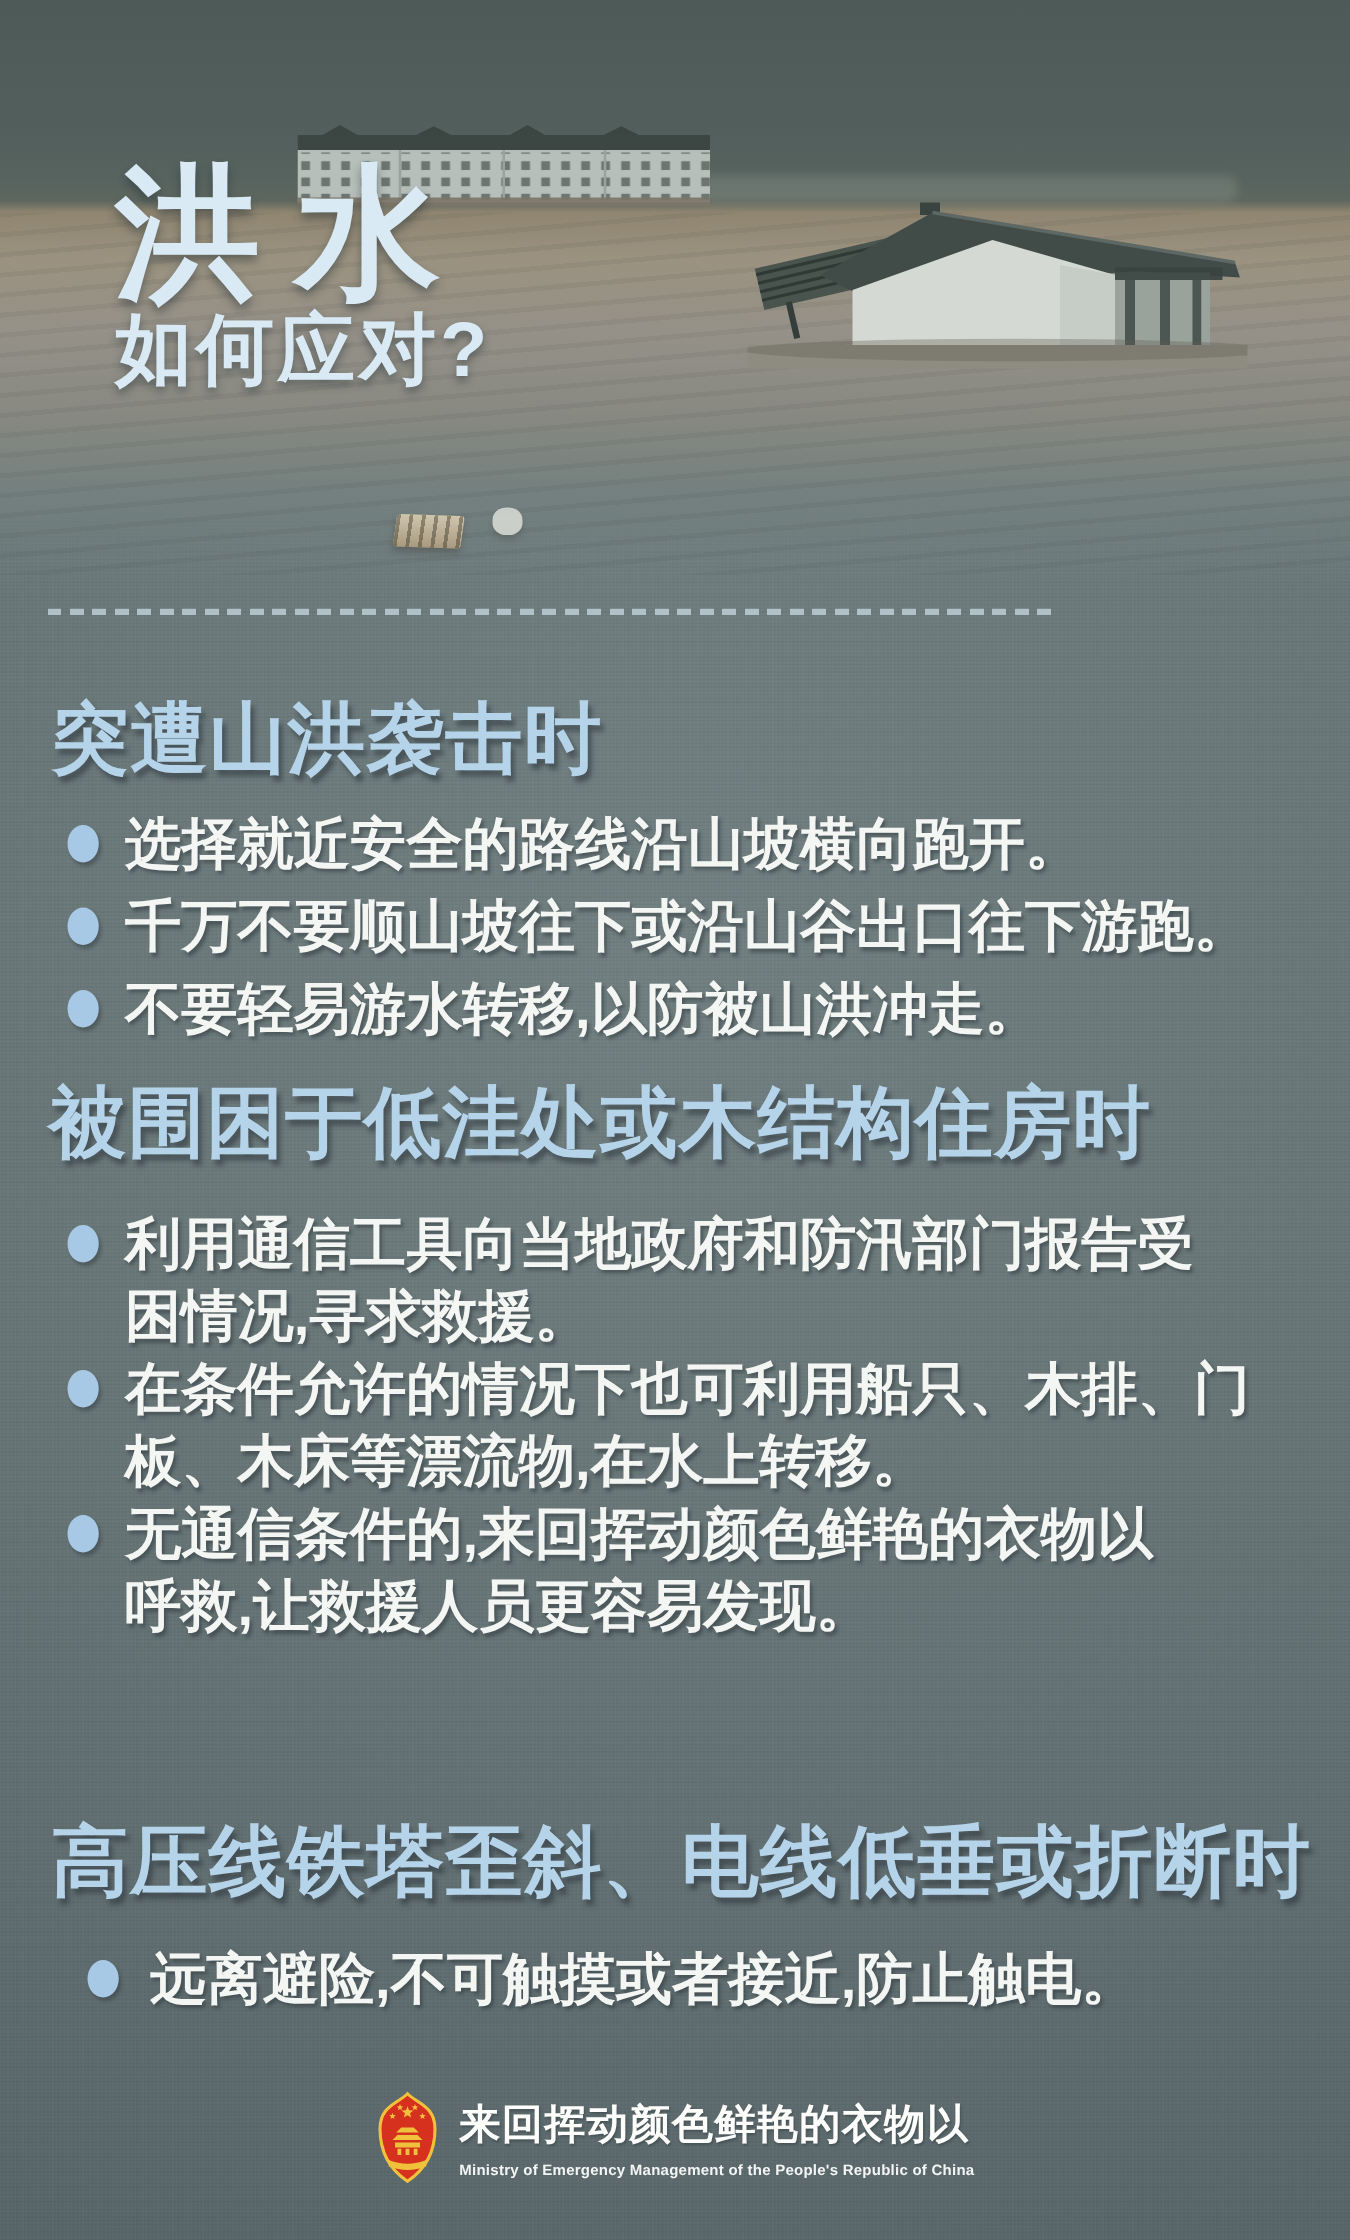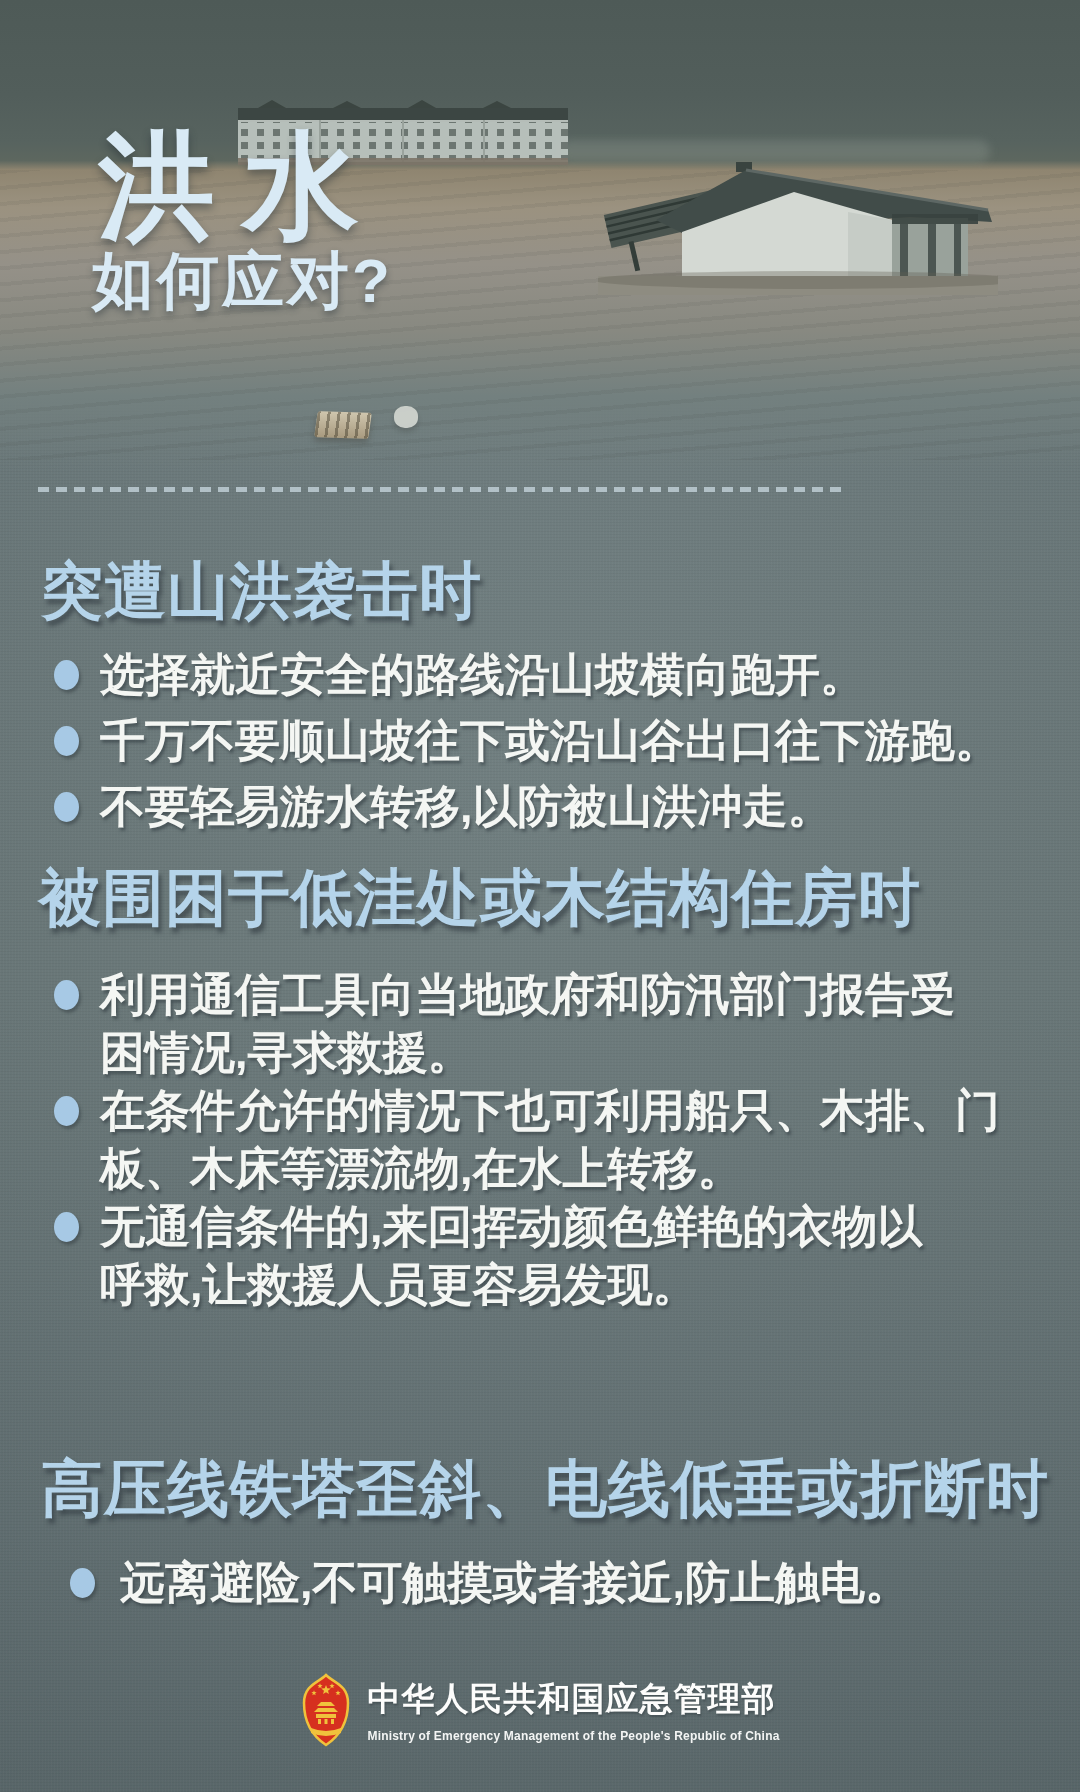--- a/index.html
+++ b/index.html
@@ -11,21 +11,21 @@
       radial-gradient(130% 95% at 50% 42%, rgba(255,255,255,0.05), rgba(0,0,0,0.12)),
       repeating-linear-gradient(90deg, rgba(255,255,255,0.025) 0 1px, rgba(0,0,0,0) 1px 3px),
       repeating-linear-gradient(0deg, rgba(0,0,0,0.04) 0 1px, rgba(0,0,0,0) 1px 3px),
       linear-gradient(180deg,#5d6b6a 0%,#6a797b 22%,#697879 55%,#637275 85%,#5e6d70 100%);
   }
   
   .photo{position:absolute;top:0;left:0;width:1080px;height:472px;
     background:linear-gradient(180deg,
       #4e5a57 0%,#525e5b 20%,#57635f 30%,#5d675f 34%,
       #8f8570 36%,#9b9280 44%,#959188 56%,#888981 70%,
-      #73807f 84%, rgba(102,117,122,0) 100%);text-align:center;}
+      #73807f 84%, rgba(102,117,122,0) 100%);}
   .water-streaks{position:absolute;top:170px;left:0;width:1080px;height:290px;
     background:repeating-linear-gradient(175deg, rgba(58,62,58,0.08) 0 4px, rgba(0,0,0,0) 4px 16px);}
   .shore{position:absolute;top:140px;left:560px;width:430px;height:22px;
     background:rgba(178,188,182,0.20);filter:blur(4px);border-radius:10px;}
   .buildings{position:absolute;top:100px;left:238px;}
   .house{position:absolute;top:160px;left:598px;}
   .debris-pallet{position:absolute;top:412px;left:316px;width:54px;height:26px;border-radius:3px;
     background:linear-gradient(180deg,#cfc6ae,#a89a7f);
     box-shadow:0 4px 6px rgba(60,58,48,0.35);transform:skew(-8deg,2deg);overflow:hidden;}
   .debris-pallet::after{content:"";position:absolute;inset:0;
@@ -182,18 +182,18 @@
       <use href="#star" transform="translate(38,20) scale(0.7)"></use>
       <path d="M17,33 L35,33 L31,29 L21,29 Z" fill="#f0c23c"></path>
       <path d="M14,39 L38,39 L34,35 L18,35 Z" fill="#f0c23c"></path>
       <rect x="16" y="41" width="20" height="4" fill="#f0c23c"></rect>
       <rect x="18" y="46" width="3" height="5" fill="#f0c23c"></rect>
       <rect x="24.5" y="46" width="3" height="5" fill="#f0c23c"></rect>
       <rect x="31" y="46" width="3" height="5" fill="#f0c23c"></rect>
       <path d="M11,55 Q26,61 41,55 L41,60 Q26,66 11,60 Z" fill="#f0c23c"></path>
     </svg>
     <div>
-      <div class="org-cn">中华人民共和国应急管理部</div>
+      <div class="org-cn">来回挥动颜色鲜艳的衣物以</div>
       <div class="org-en">Ministry of Emergency Management of the People's Republic of China</div>
     </div>
   </div>
 
 </div>
 
 </body></html>

